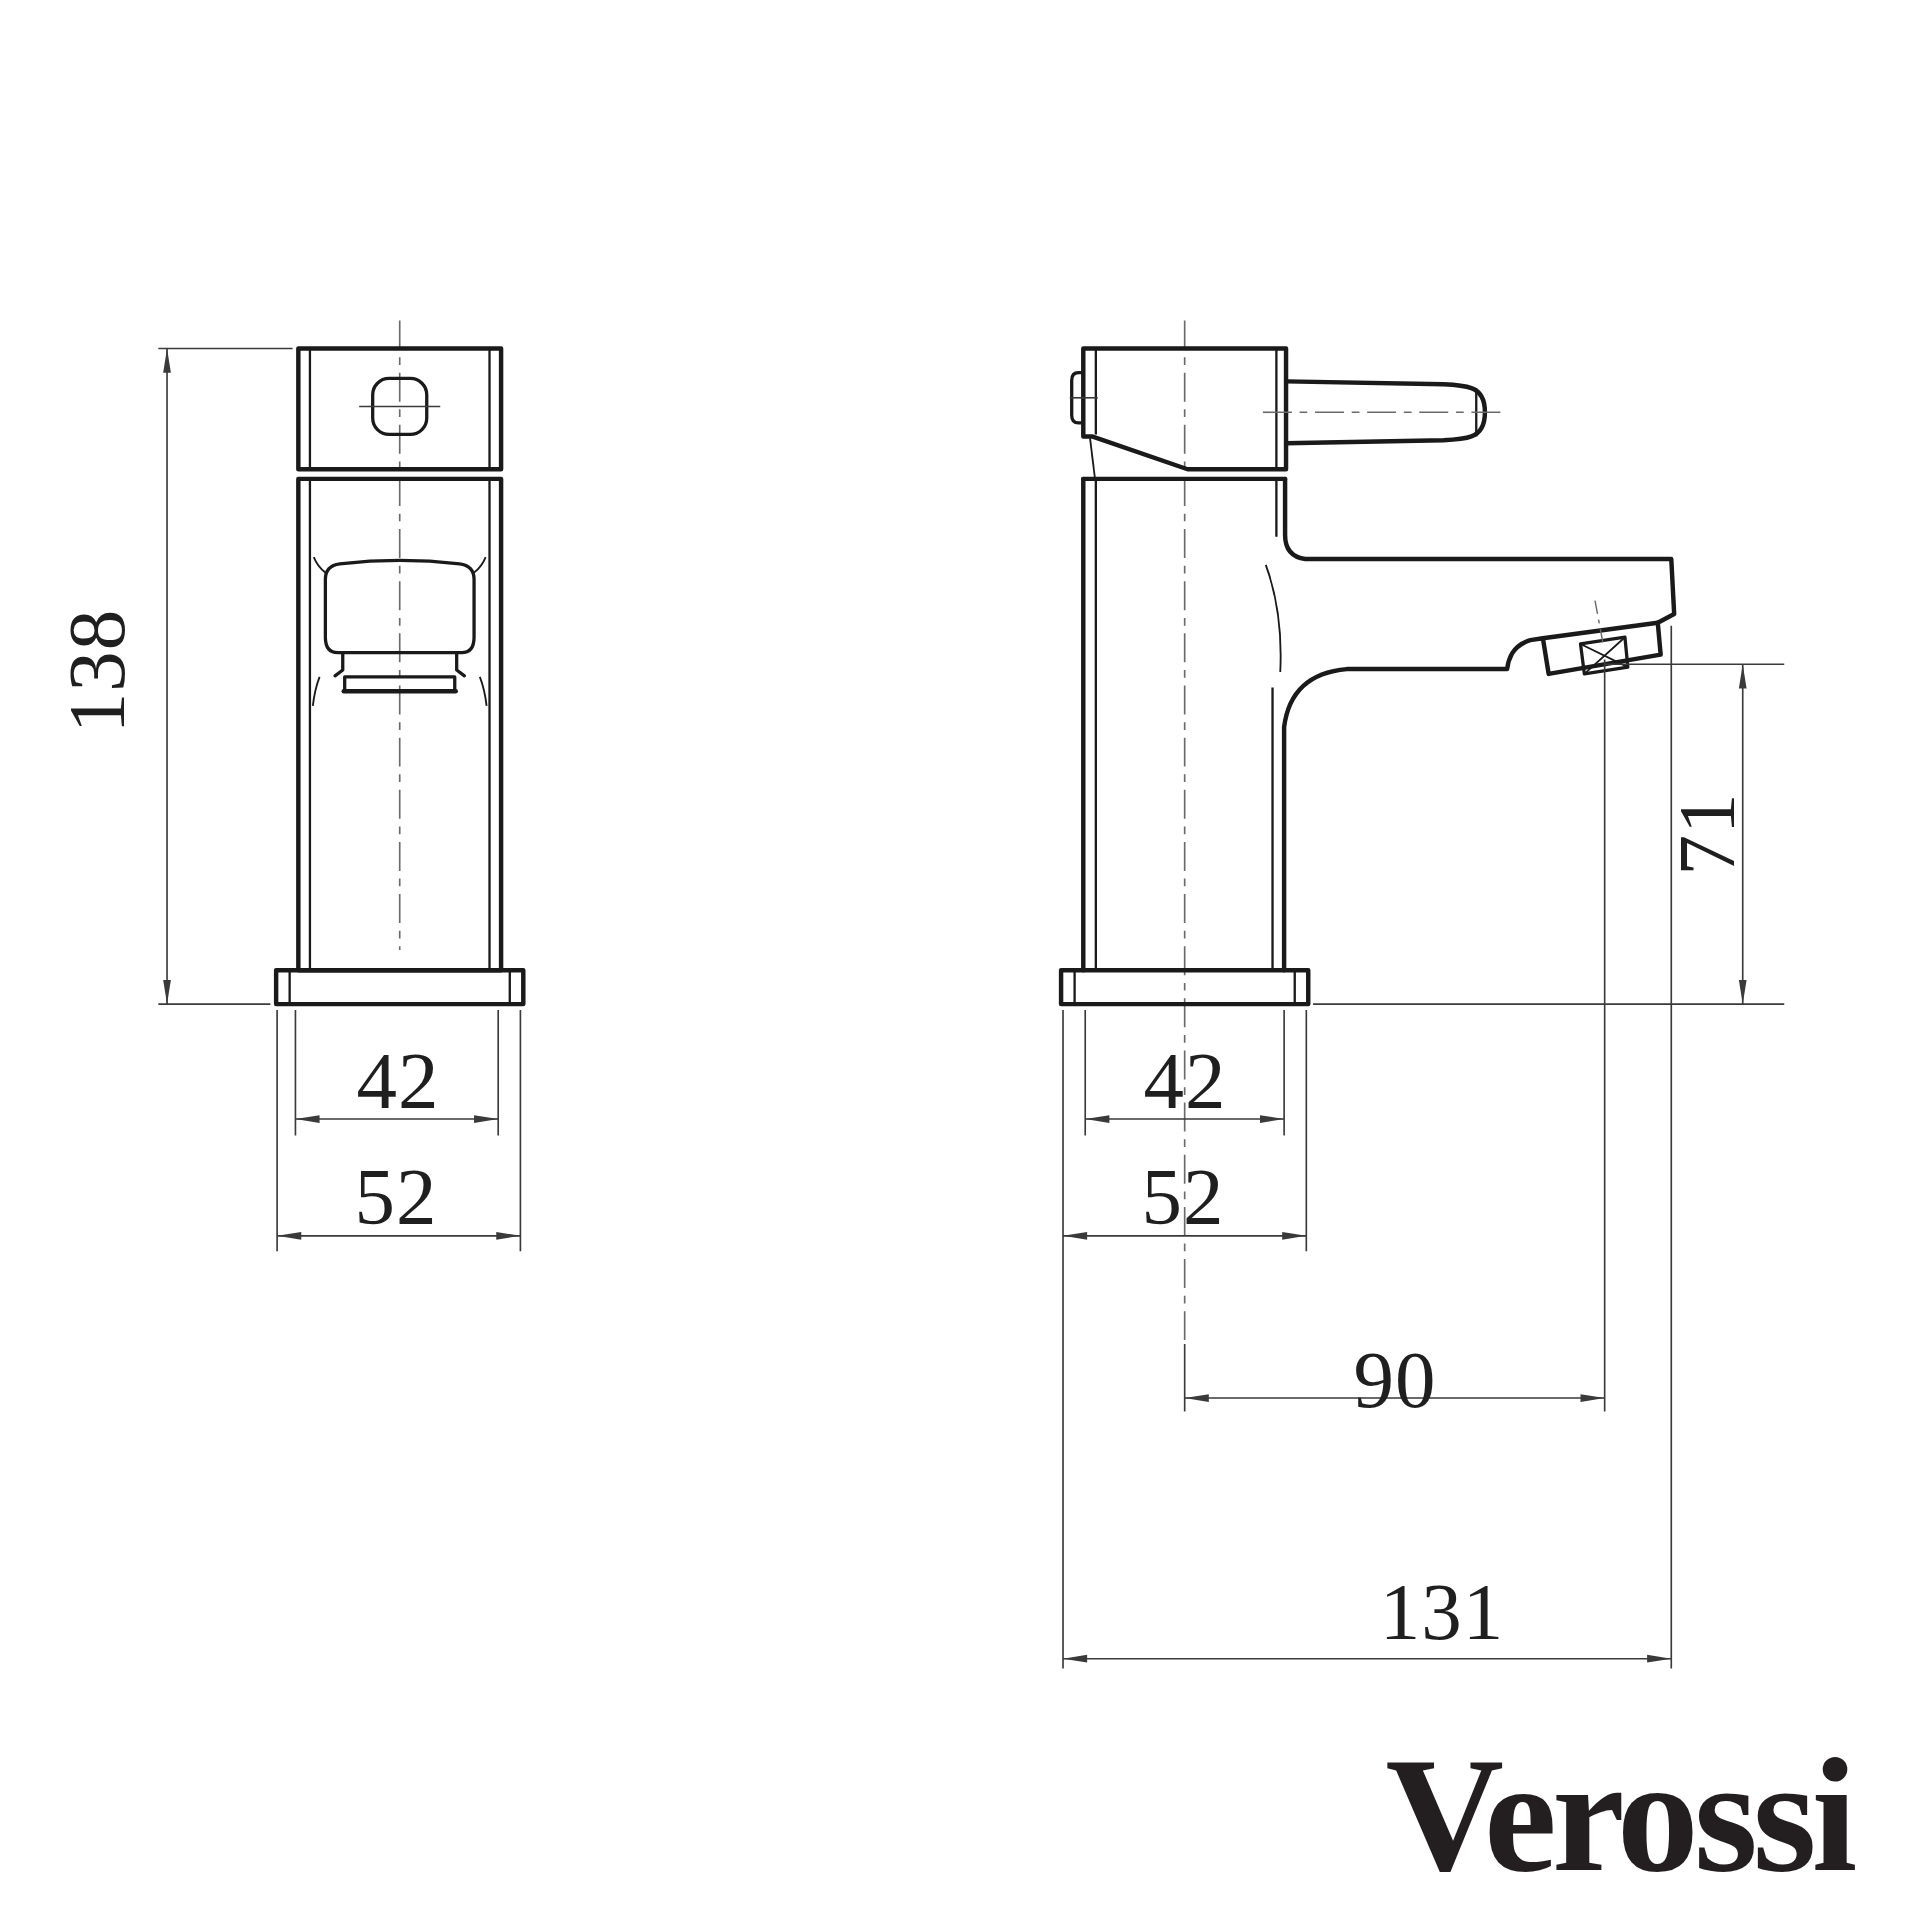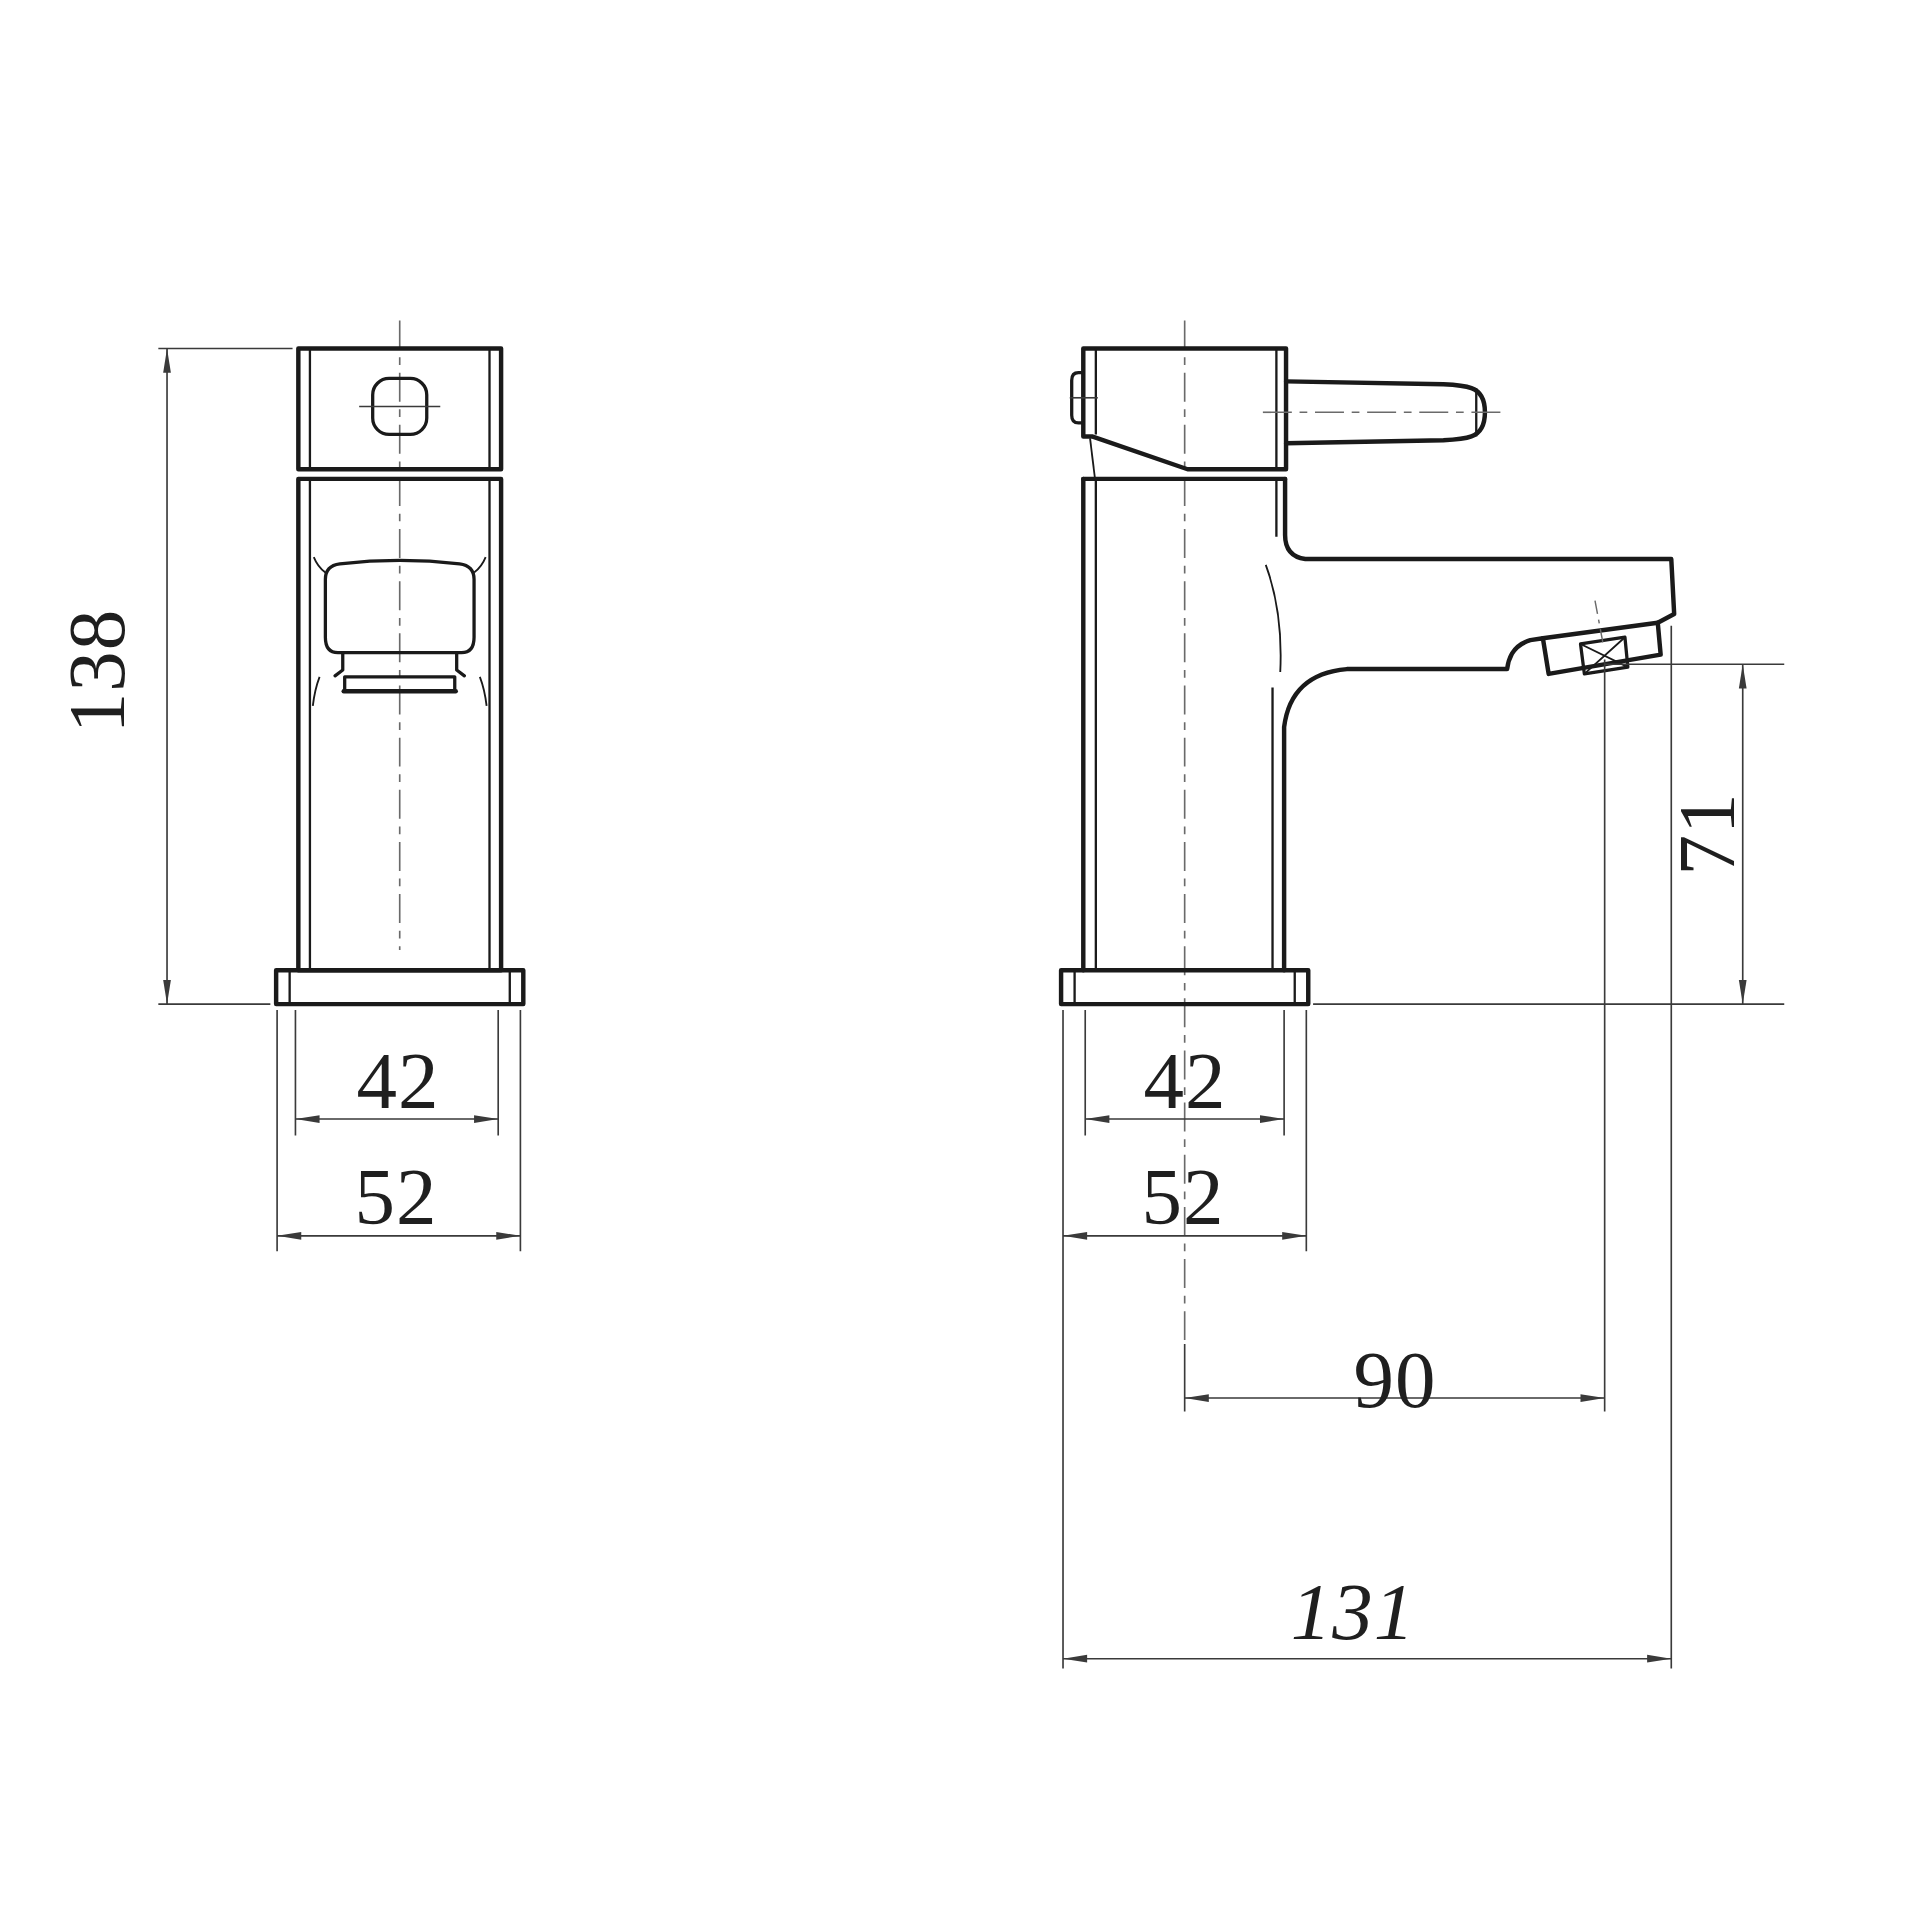--- a/index.html
+++ b/index.html
@@ -181,19 +181,20 @@
   <div class="dim-label" style="left:398px; top:1081px;">42</div>
 
   <div class="dim-label" style="left:396px; top:1197px;">52</div>
 
   <div class="dim-label" style="left:1185px; top:1081px;">42</div>
 
   <div class="dim-label" style="left:1183px; top:1197px;">52</div>
 
   <div class="dim-label" style="left:1395px; top:1356px;margin-top:24px;">90</div>
 
-  <div class="dim-label" style="left:1353px; top:1612px;font-style:italic;">131</div>
+  <div class="dim-label" style="left:1442px; top:1612px;">131</div>
 
   <div class="dim-label vertical" style="left:1707px; top:834px;">71</div>
 
+  <div class="brand">Verossi</div>
 
 </div>
 
 
 </body></html>

